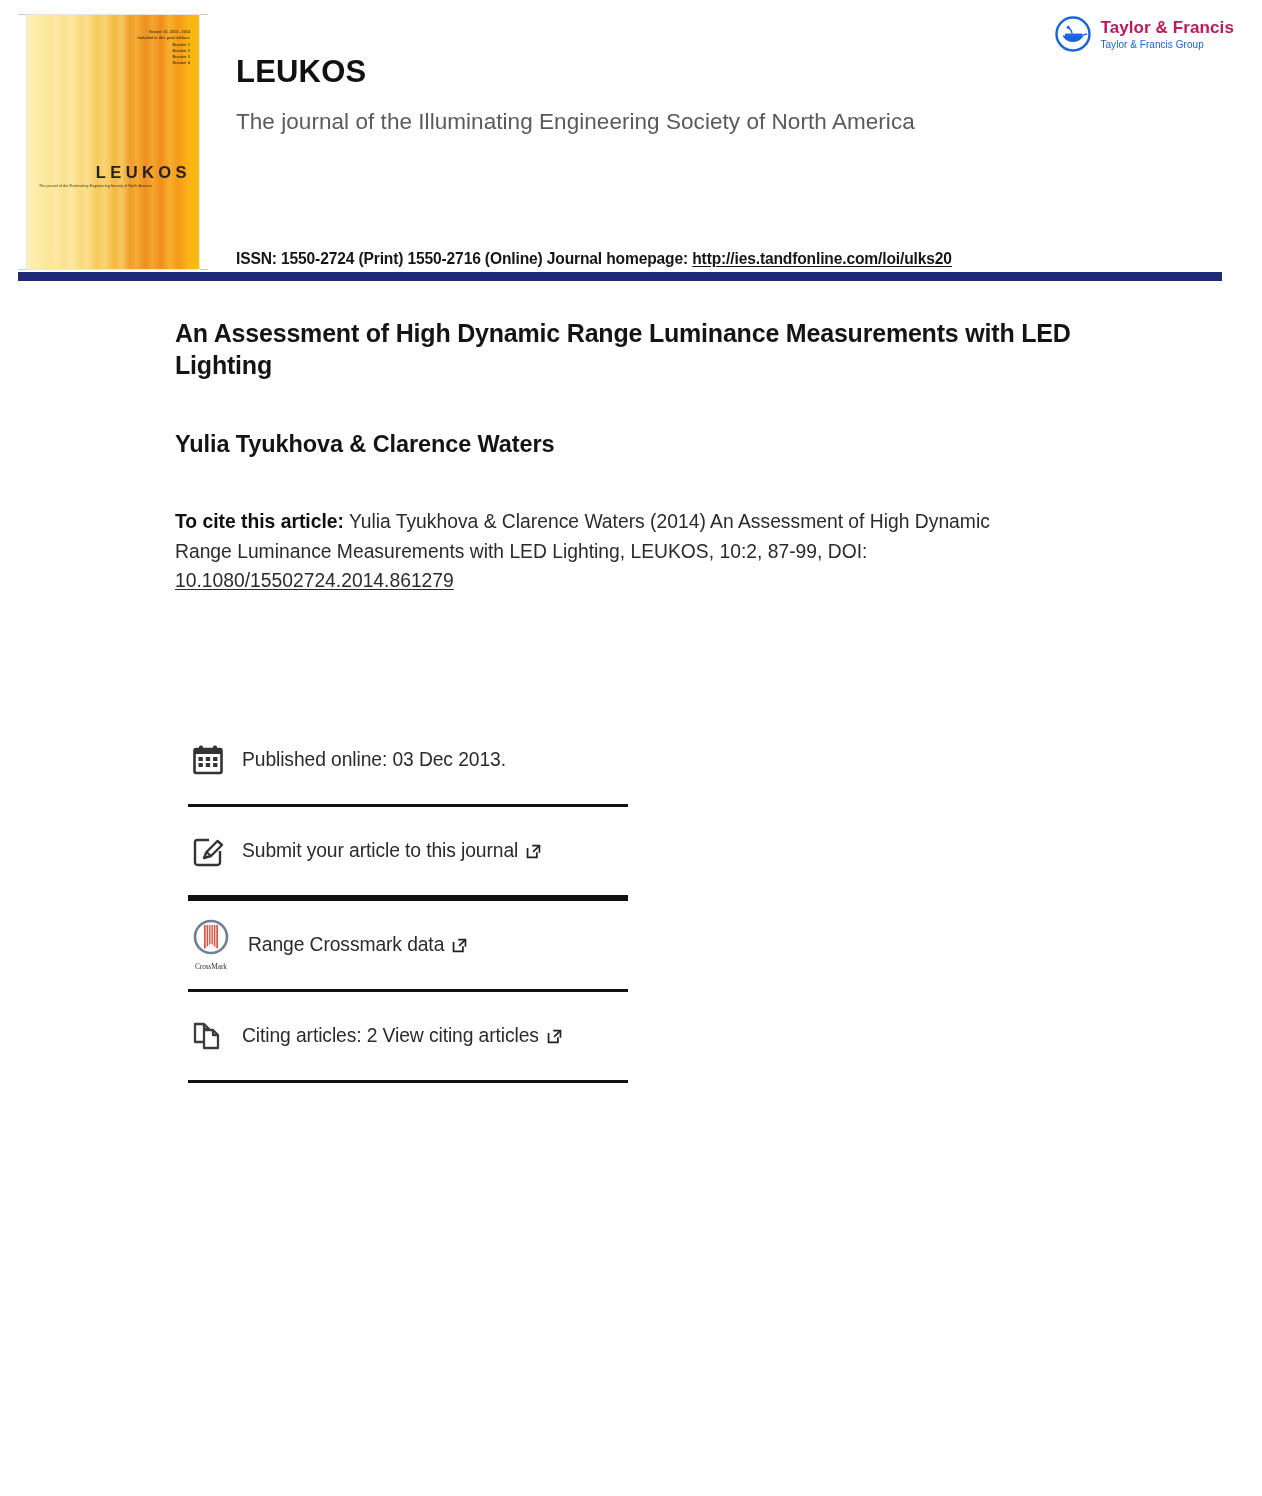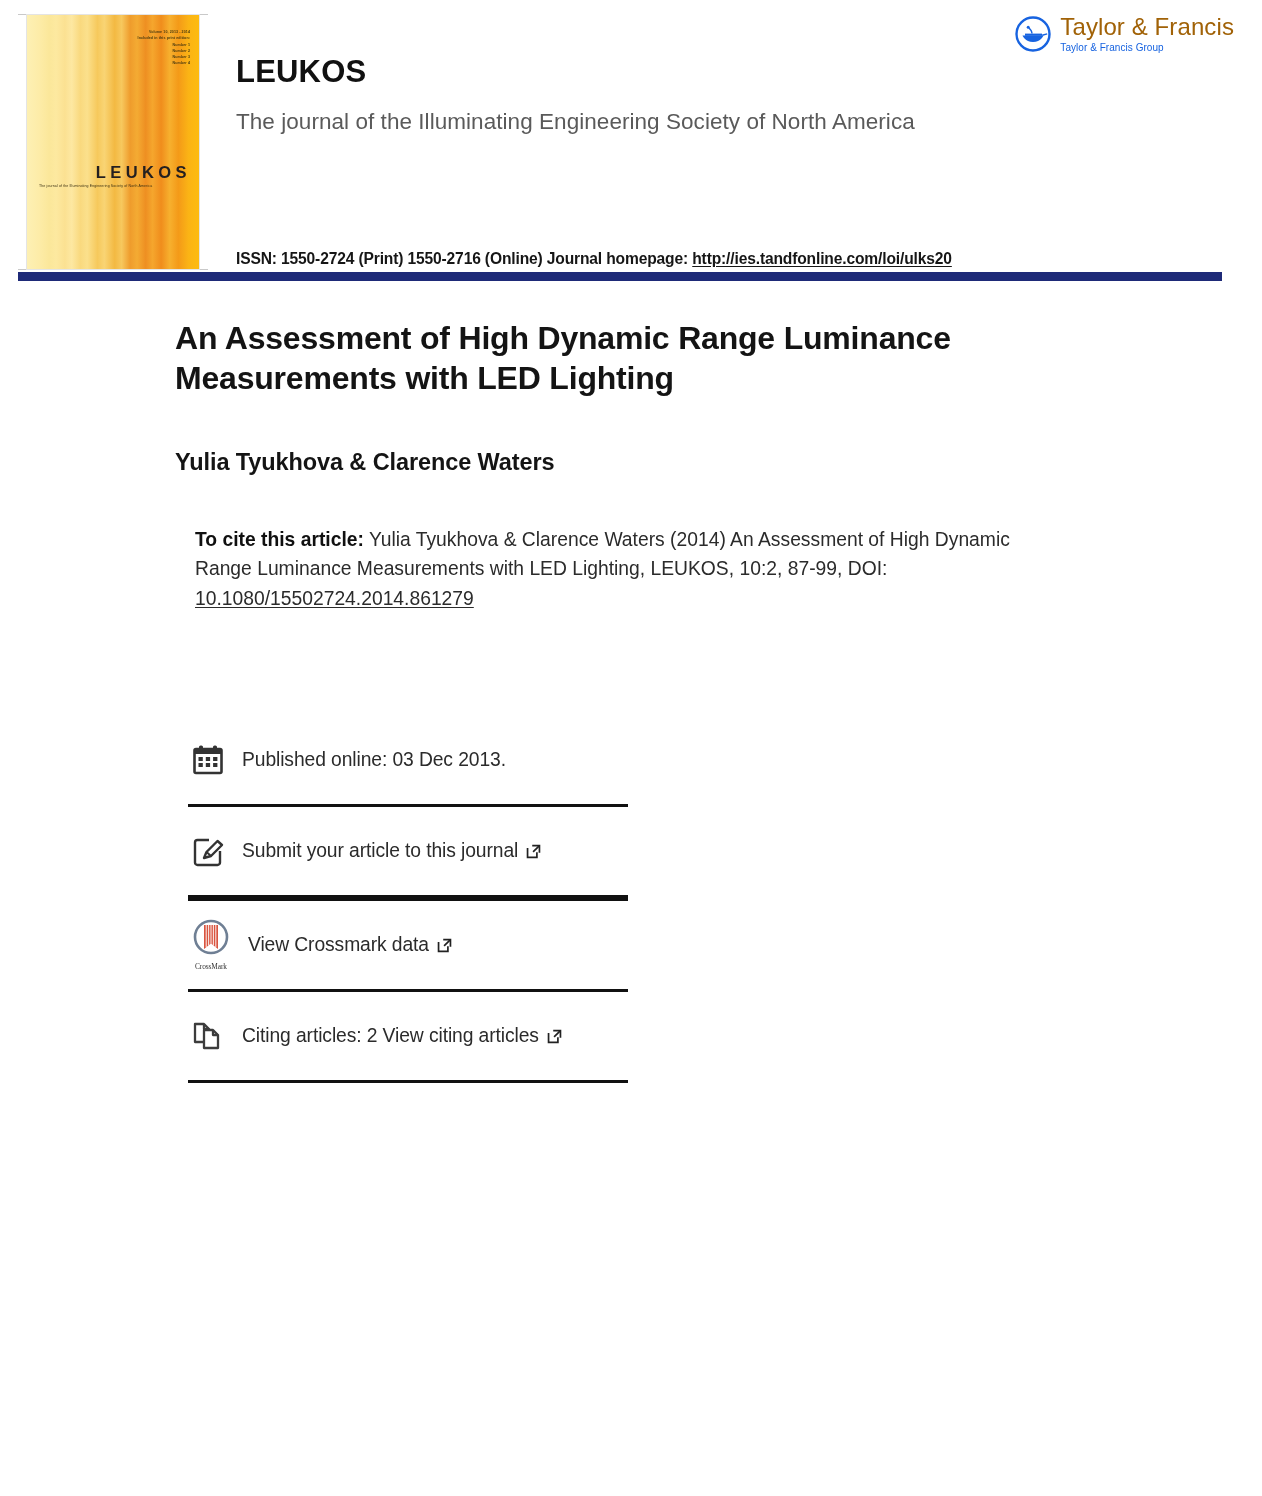--- a/index.html
+++ b/index.html
@@ -147,23 +147,23 @@
     position: absolute;
     right: 28px;
     top: 14px;
     display: flex;
     align-items: center;
     gap: 7px;
   }
   .tf-mark { width: 40px; height: 40px; display: block; }
   .tf-words { line-height: 1; }
   .tf-name {
-    font-size: 24px;
-    color: #a16207;
-    font-weight: normal;
+    font-size: 17px;
+    color: #be185d;
+    font-weight: bold;
     letter-spacing: 0.1px;
     display: block;
   }
   .tf-group {
     font-size: 10px;
     color: #1763e0;
     display: block;
     margin-top: 4px;
     letter-spacing: 0.05px;
   }
@@ -179,21 +179,21 @@
 
   
   .article {
     position: absolute;
     left: 175px;
     top: 318px;
     width: 950px;
   }
 
   .art-title {
-    font-size: 32px;
+    font-size: 25px;
     font-weight: bold;
     line-height: 1.26;
     color: #141414;
     letter-spacing: -0.2px;
     max-width: 905px;
   }
 
   .art-authors {
     margin-top: 50px;
     font-size: 23.5px;
@@ -201,21 +201,20 @@
     color: #141414;
     letter-spacing: -0.1px;
   }
 
   .cite-block {
     margin-top: 49px;
     font-size: 19.3px;
     line-height: 1.53;
     color: #2b2b2b;
     max-width: 830px;
-    margin-left: 20px;
   }
   .cite-block .lead {
     font-weight: bold;
     color: #101010;
   }
   .cite-block a {
     color: #2b2b2b;
     text-decoration: underline;
     text-underline-offset: 2px;
   }
@@ -417,21 +416,21 @@
             <path d="M13.2 6 L13.2 28.3"></path>
               <path d="M15.6 6 L15.6 26.6"></path>
             <path d="M18 6 L18 24.8"></path>
               <path d="M20.4 6 L20.4 26.6"></path>
             <path d="M22.8 6 L22.8 28.3"></path>
           </g>
         </svg>
         <span class="crossmark-label">CrossMark</span>
       </span>
       <span class="meta-text">
-        <span>View Crossmark data</span>
+        <span>Range Crossmark data</span>
         <svg class="ext-icon" viewBox="0 0 20 20">
           <path d="M3 6 L3 17 L14 17 L14 11" fill="none" stroke="#222" stroke-width="2"></path>
           <path d="M8.5 3 L17 3 L17 11.5" fill="none" stroke="#222" stroke-width="2"></path>
           <path d="M17 3 L9.5 10.5" stroke="#222" stroke-width="2"></path>
         </svg>
       </span>
     </div>
 
     <div class="meta-sep"></div>
 

